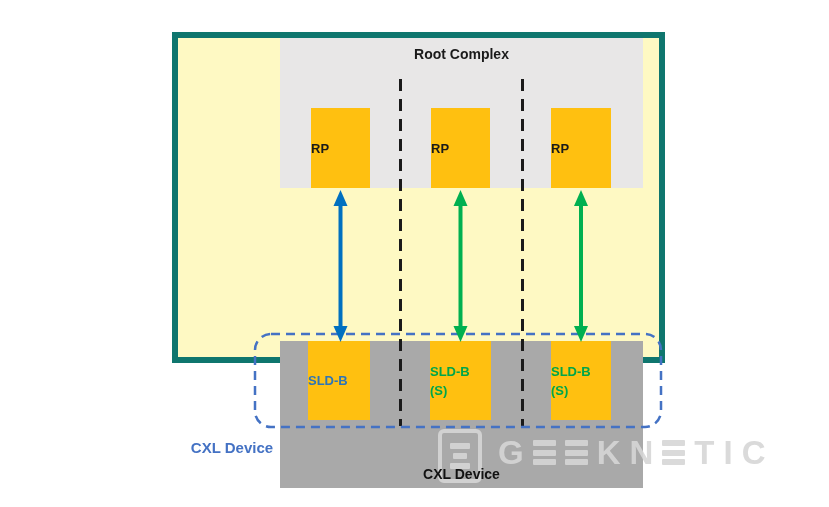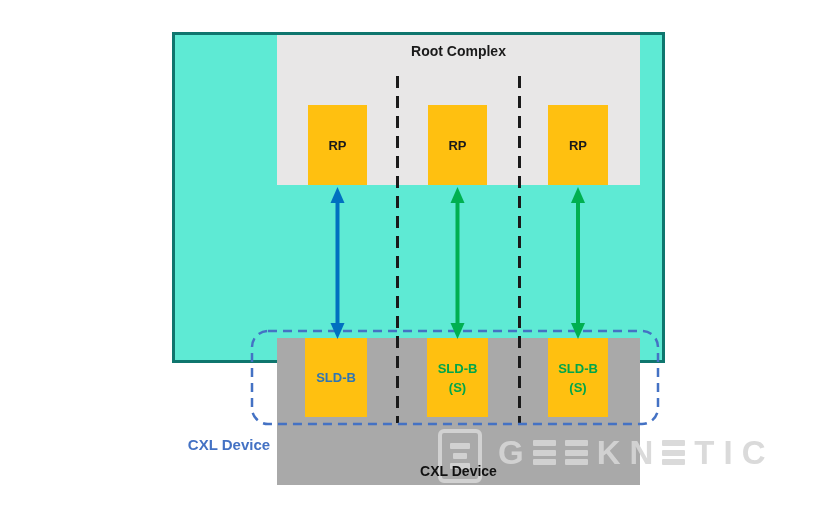--- a/index.html
+++ b/index.html
@@ -3,38 +3,38 @@
 <meta charset="utf-8">
 <style>
   html,body{margin:0;padding:0;}
   body{
     width:829px;height:507px;position:relative;overflow:hidden;
     background:#ffffff;
     font-family:"Liberation Sans","DejaVu Sans",sans-serif;
   }
   .diagram{
     position:absolute;left:172px;top:32px;width:493px;height:331px;
-    border:3px solid #0f766e;box-sizing:border-box;background:#5eead4;
+    border:6px solid #0f766e;box-sizing:border-box;background:#fef9c3;
   }
   .diagram-inner{position:absolute;left:0;top:0;width:487px;height:452px;}
   .root-complex{
     position:absolute;left:102px;top:0;width:363px;height:150px;
     background:var(--root-gray);z-index:1;
   }
   .rc-title{
     position:absolute;left:0;top:8px;width:100%;text-align:center;
     font-size:14px;font-weight:bold;color:#1a1a1a;
   }
   .device-box{
     position:absolute;left:102px;top:303px;width:363px;height:147px;
     background:var(--device-gray);z-index:1;
   }
   .orange-box{
     position:absolute;background:var(--box-orange);z-index:2;
-    display:flex;flex-direction:column;align-items:center;justify-content:center;
+    display:flex;flex-direction:column;align-items:flex-start;justify-content:center;
     font-weight:bold;font-size:13px;line-height:19px;text-align:center;
   }
   .rp1{left:133px;top:70px;width:59px;height:80px;color:#1a1a1a;}
   .rp2{left:253px;top:70px;width:59px;height:80px;color:#1a1a1a;}
   .rp3{left:373px;top:70px;width:60px;height:80px;color:#1a1a1a;}
   .sld1{left:130px;top:303px;width:62px;height:79px;color:var(--text-blue);}
   .sld2{left:252px;top:303px;width:61px;height:79px;color:var(--text-green);}
   .sld3{left:373px;top:303px;width:60px;height:79px;color:var(--text-green);}
   .vline{
     position:absolute;top:41px;width:3px;height:347px;z-index:3;

